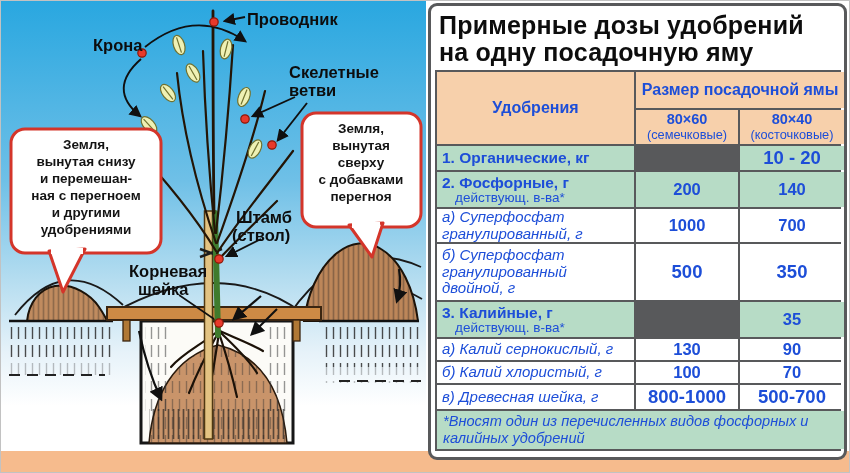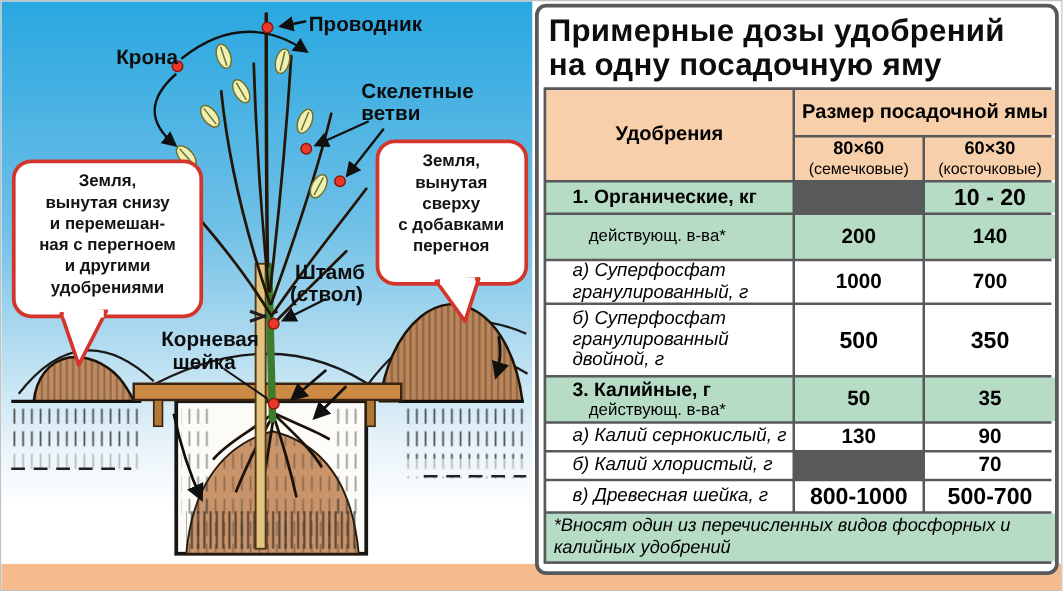--- a/index.html
+++ b/index.html
@@ -9,28 +9,28 @@
   .diagram-wrap{position:absolute;left:0;top:0;width:425px;height:372px;}
 
   
   .card{position:absolute;left:427px;top:2px;width:419px;height:457px;background:#ffffff;
         border:3px solid #58595b;border-radius:9px;box-sizing:border-box;padding:3px 3px 0 3px;}
   .title{font-weight:bold;font-size:25px;line-height:1.06;color:#0d0d0d;padding:3px 0 5px 5px;
          letter-spacing:.2px;white-space:nowrap;}
   .tbl{display:grid;grid-template-columns:197px 102px 104px;
        grid-template-rows:36px 34px 24px 35px 33px 56px 35px 21px 21px 24px 38px;
        gap:2px;background:#58595b;border:2px solid #58595b;margin-left:1px;}
-  .cell{display:flex;align-items:center;color:#000000;box-sizing:border-box;}
+  .cell{display:flex;align-items:center;color:#1d4ed8;box-sizing:border-box;}
   .peach{background:#f7d0ab;} .green{background:#b7dcc6;} .white{background:#ffffff;}
   .hd{justify-content:center;text-align:center;font-weight:bold;font-size:16px;line-height:1.08;}
   .hd2{flex-direction:column;justify-content:center;text-align:center;}
   .hd2 .sz{font-weight:bold;font-size:14.5px;line-height:1.05;}
   .hd2 .kind{font-weight:400;font-size:12.8px;line-height:1.1;}
   .lab{flex-direction:column;align-items:flex-start;justify-content:center;
-       padding-left:21px;padding-right:2px;line-height:1.1;}
+       padding-left:5px;padding-right:2px;line-height:1.1;}
   .lab .main{font-weight:bold;font-size:15.5px;}
   .lab .sub{font-weight:400;font-size:13.5px;padding-left:13px;}
   .lab.it .main{font-weight:400;font-style:italic;font-size:15px;}
   .val{justify-content:center;font-weight:600;font-size:16.5px;}
   .val.b{font-weight:800;font-size:18.5px;}
   .fn{grid-column:1/4;font-style:italic;font-size:14.6px;line-height:1.18;
       padding:16px 6px;align-items:center;}
 </style>
 </head>
 <body>
@@ -232,30 +232,31 @@
 
     <div class="tbl">
 
       <div class="cell peach hd" style="grid-area:1/1/3/2">Удобрения</div>
       <div class="cell peach hd" style="grid-area:1/2/2/4">Размер посадочной ямы</div>
       <div class="cell peach hd2" style="grid-area:2/2/3/3">
         <div class="sz">80×60</div>
         <div class="kind">(семечковые)</div>
       </div>
       <div class="cell peach hd2" style="grid-area:2/3/3/4">
-        <div class="sz">60×30</div>
+        <div class="sz">80×40</div>
         <div class="kind">(косточковые)</div>
       </div>
 
       <div class="cell green lab" style="grid-area:3/1/4/2">
         <div class="main">1. Органические, кг</div>
       </div>
       <div class="cell green val b" style="grid-area:3/3/4/4">10 - 20</div>
 
       <div class="cell green lab" style="grid-area:4/1/5/2">
+        <div class="main">2. Фосфорные, г</div>
         <div class="sub">действующ. в-ва*</div>
       </div>
       <div class="cell green val" style="grid-area:4/2/5/3">200</div>
       <div class="cell green val" style="grid-area:4/3/5/4">140</div>
 
       <div class="cell white lab it" style="grid-area:5/1/6/2">
         <div class="main">а) Суперфосфат гранулированный, г</div>
       </div>
       <div class="cell white val" style="grid-area:5/2/6/3">1000</div>
       <div class="cell white val" style="grid-area:5/3/6/4">700</div>
@@ -263,32 +264,32 @@
       <div class="cell white lab it" style="grid-area:6/1/7/2">
         <div class="main">б) Суперфосфат гранулированный двойной, г</div>
       </div>
       <div class="cell white val b" style="grid-area:6/2/7/3">500</div>
       <div class="cell white val b" style="grid-area:6/3/7/4">350</div>
 
       <div class="cell green lab" style="grid-area:7/1/8/2">
         <div class="main">3. Калийные, г</div>
         <div class="sub">действующ. в-ва*</div>
       </div>
-      <div class="cell green val" style="grid-area:7/2/8/3">50</div>
       <div class="cell green val" style="grid-area:7/3/8/4">35</div>
 
       <div class="cell white lab it" style="grid-area:8/1/9/2">
         <div class="main">а) Калий сернокислый, г</div>
       </div>
       <div class="cell white val" style="grid-area:8/2/9/3">130</div>
       <div class="cell white val" style="grid-area:8/3/9/4">90</div>
 
       <div class="cell white lab it" style="grid-area:9/1/10/2">
         <div class="main">б) Калий хлористый, г</div>
       </div>
+      <div class="cell white val" style="grid-area:9/2/10/3">100</div>
       <div class="cell white val" style="grid-area:9/3/10/4">70</div>
 
       <div class="cell white lab it" style="grid-area:10/1/11/2">
         <div class="main">в) Древесная шейка, г</div>
       </div>
       <div class="cell white val b" style="grid-area:10/2/11/3">800-1000</div>
       <div class="cell white val b" style="grid-area:10/3/11/4">500-700</div>
 
       <div class="cell green fn">*Вносят один из перечисленных видов фосфорных и калийных удобрений</div>
     </div>

